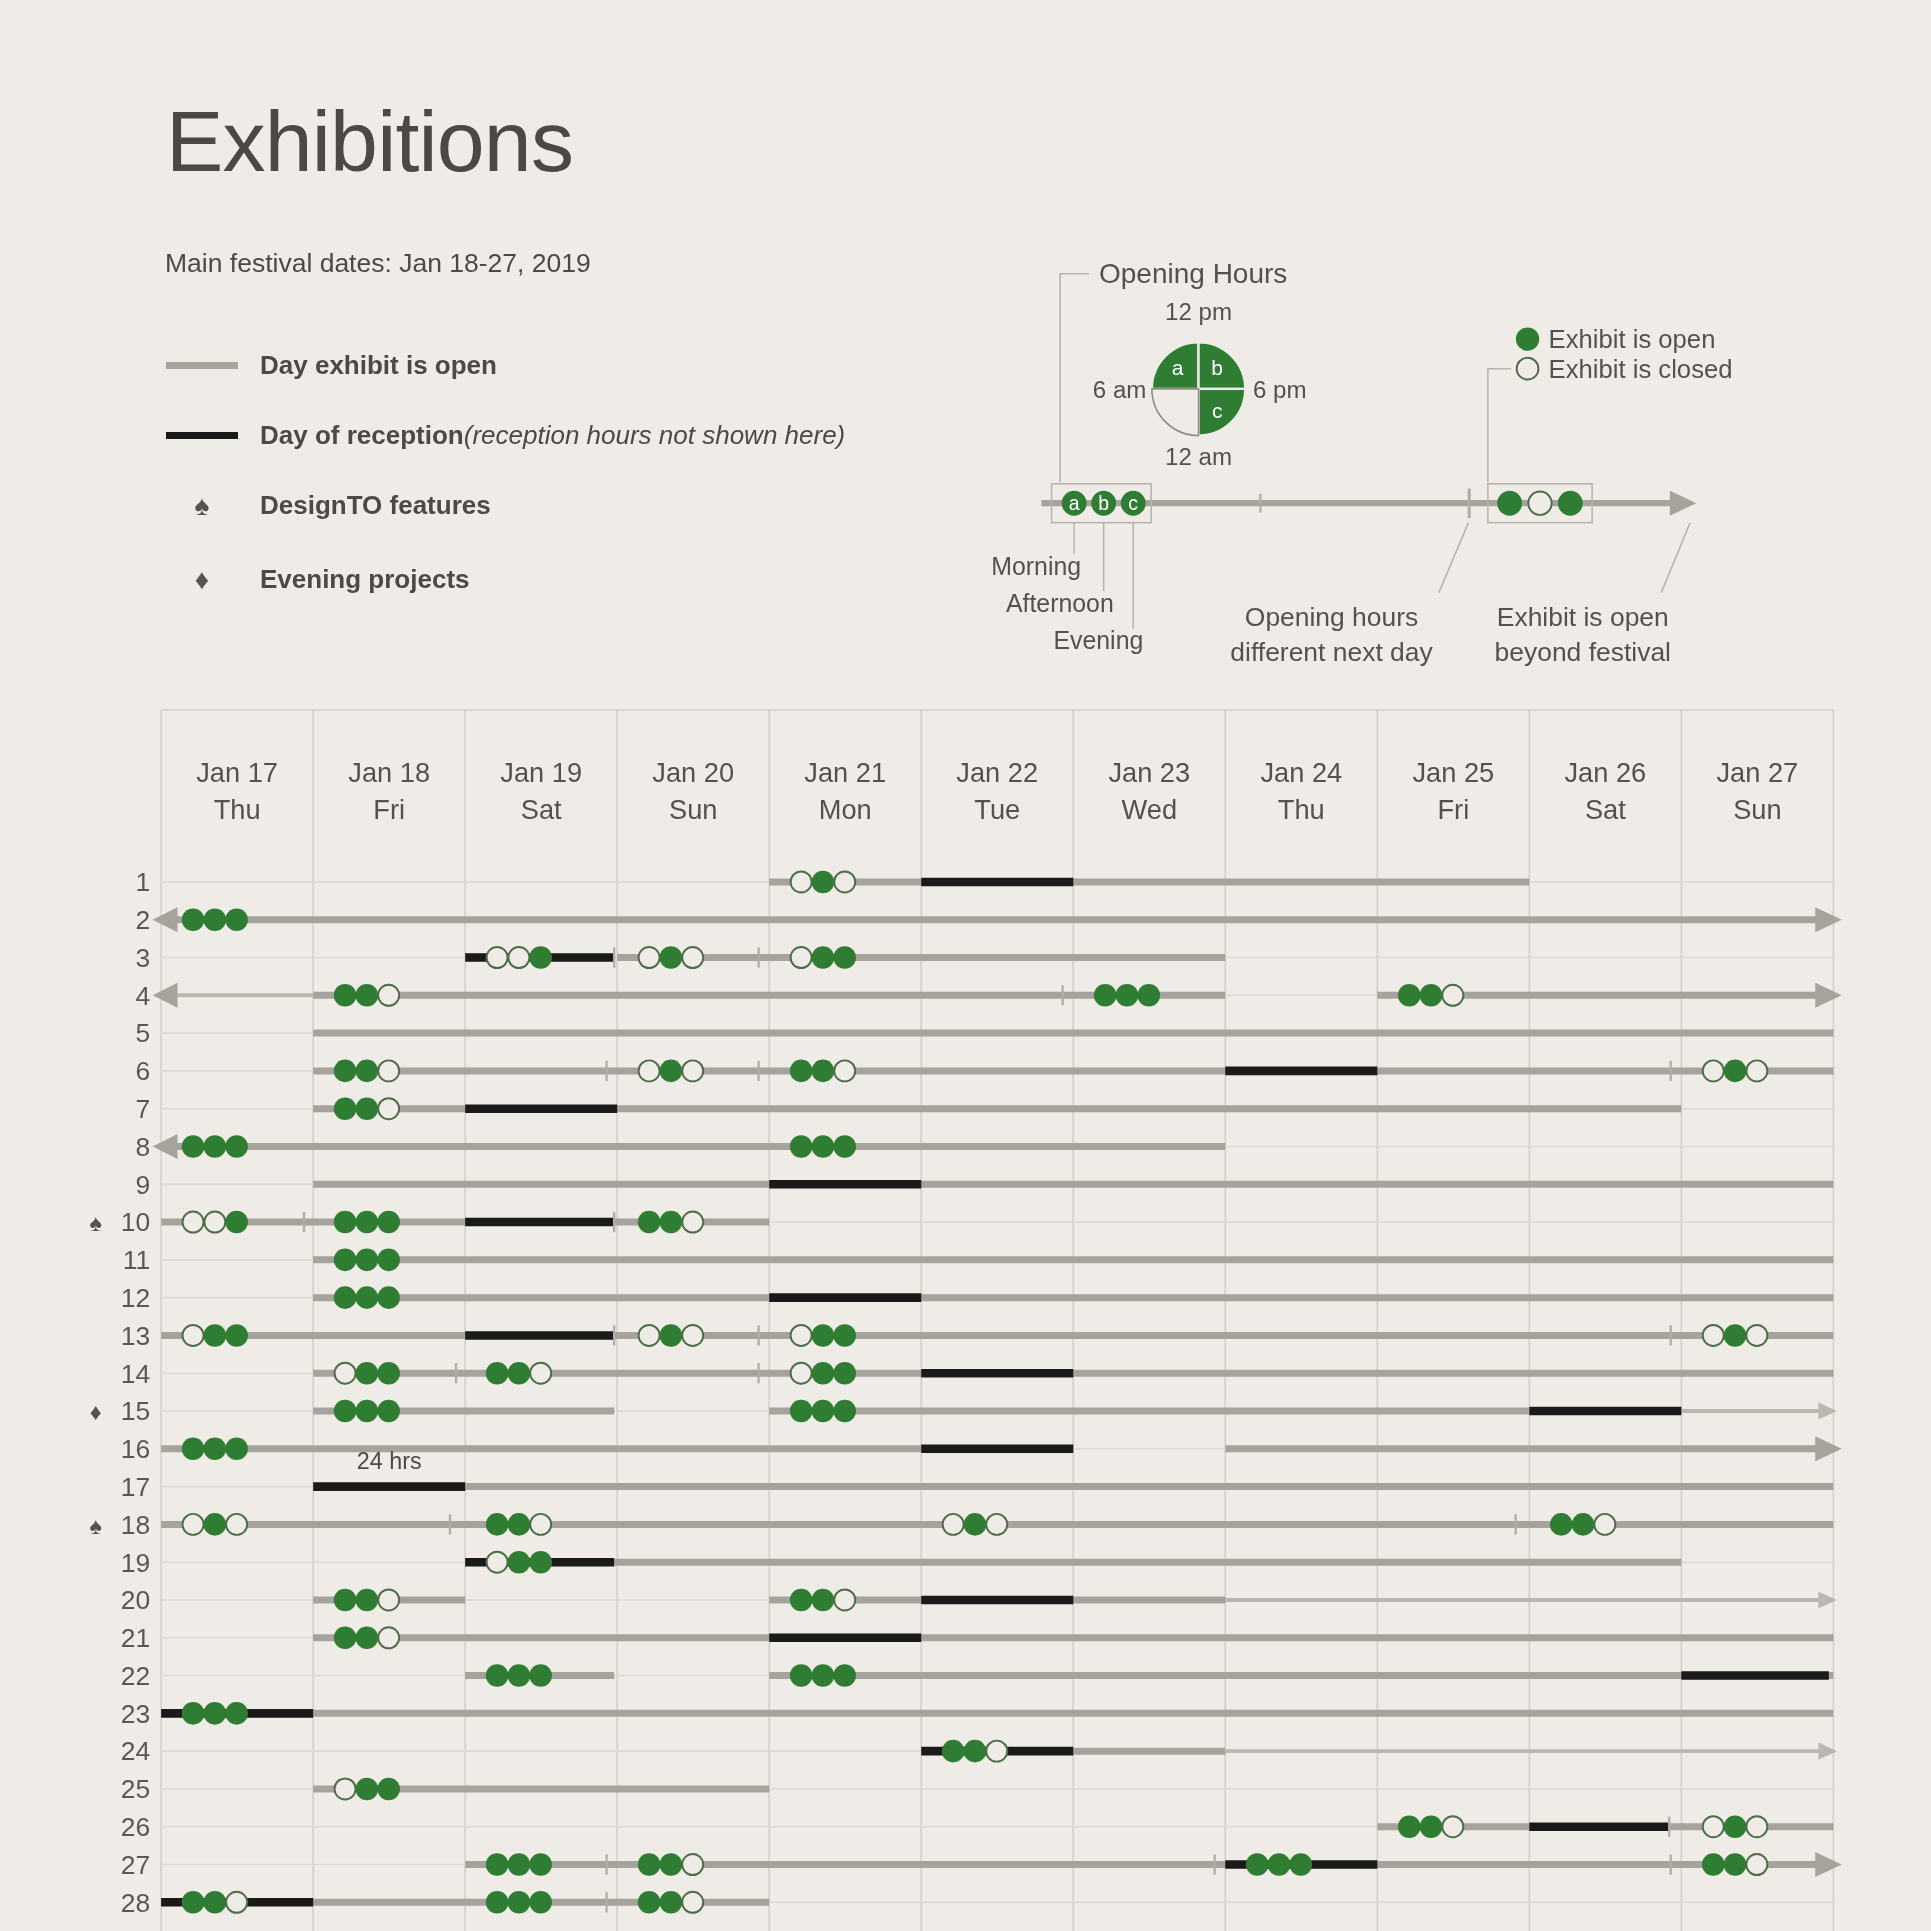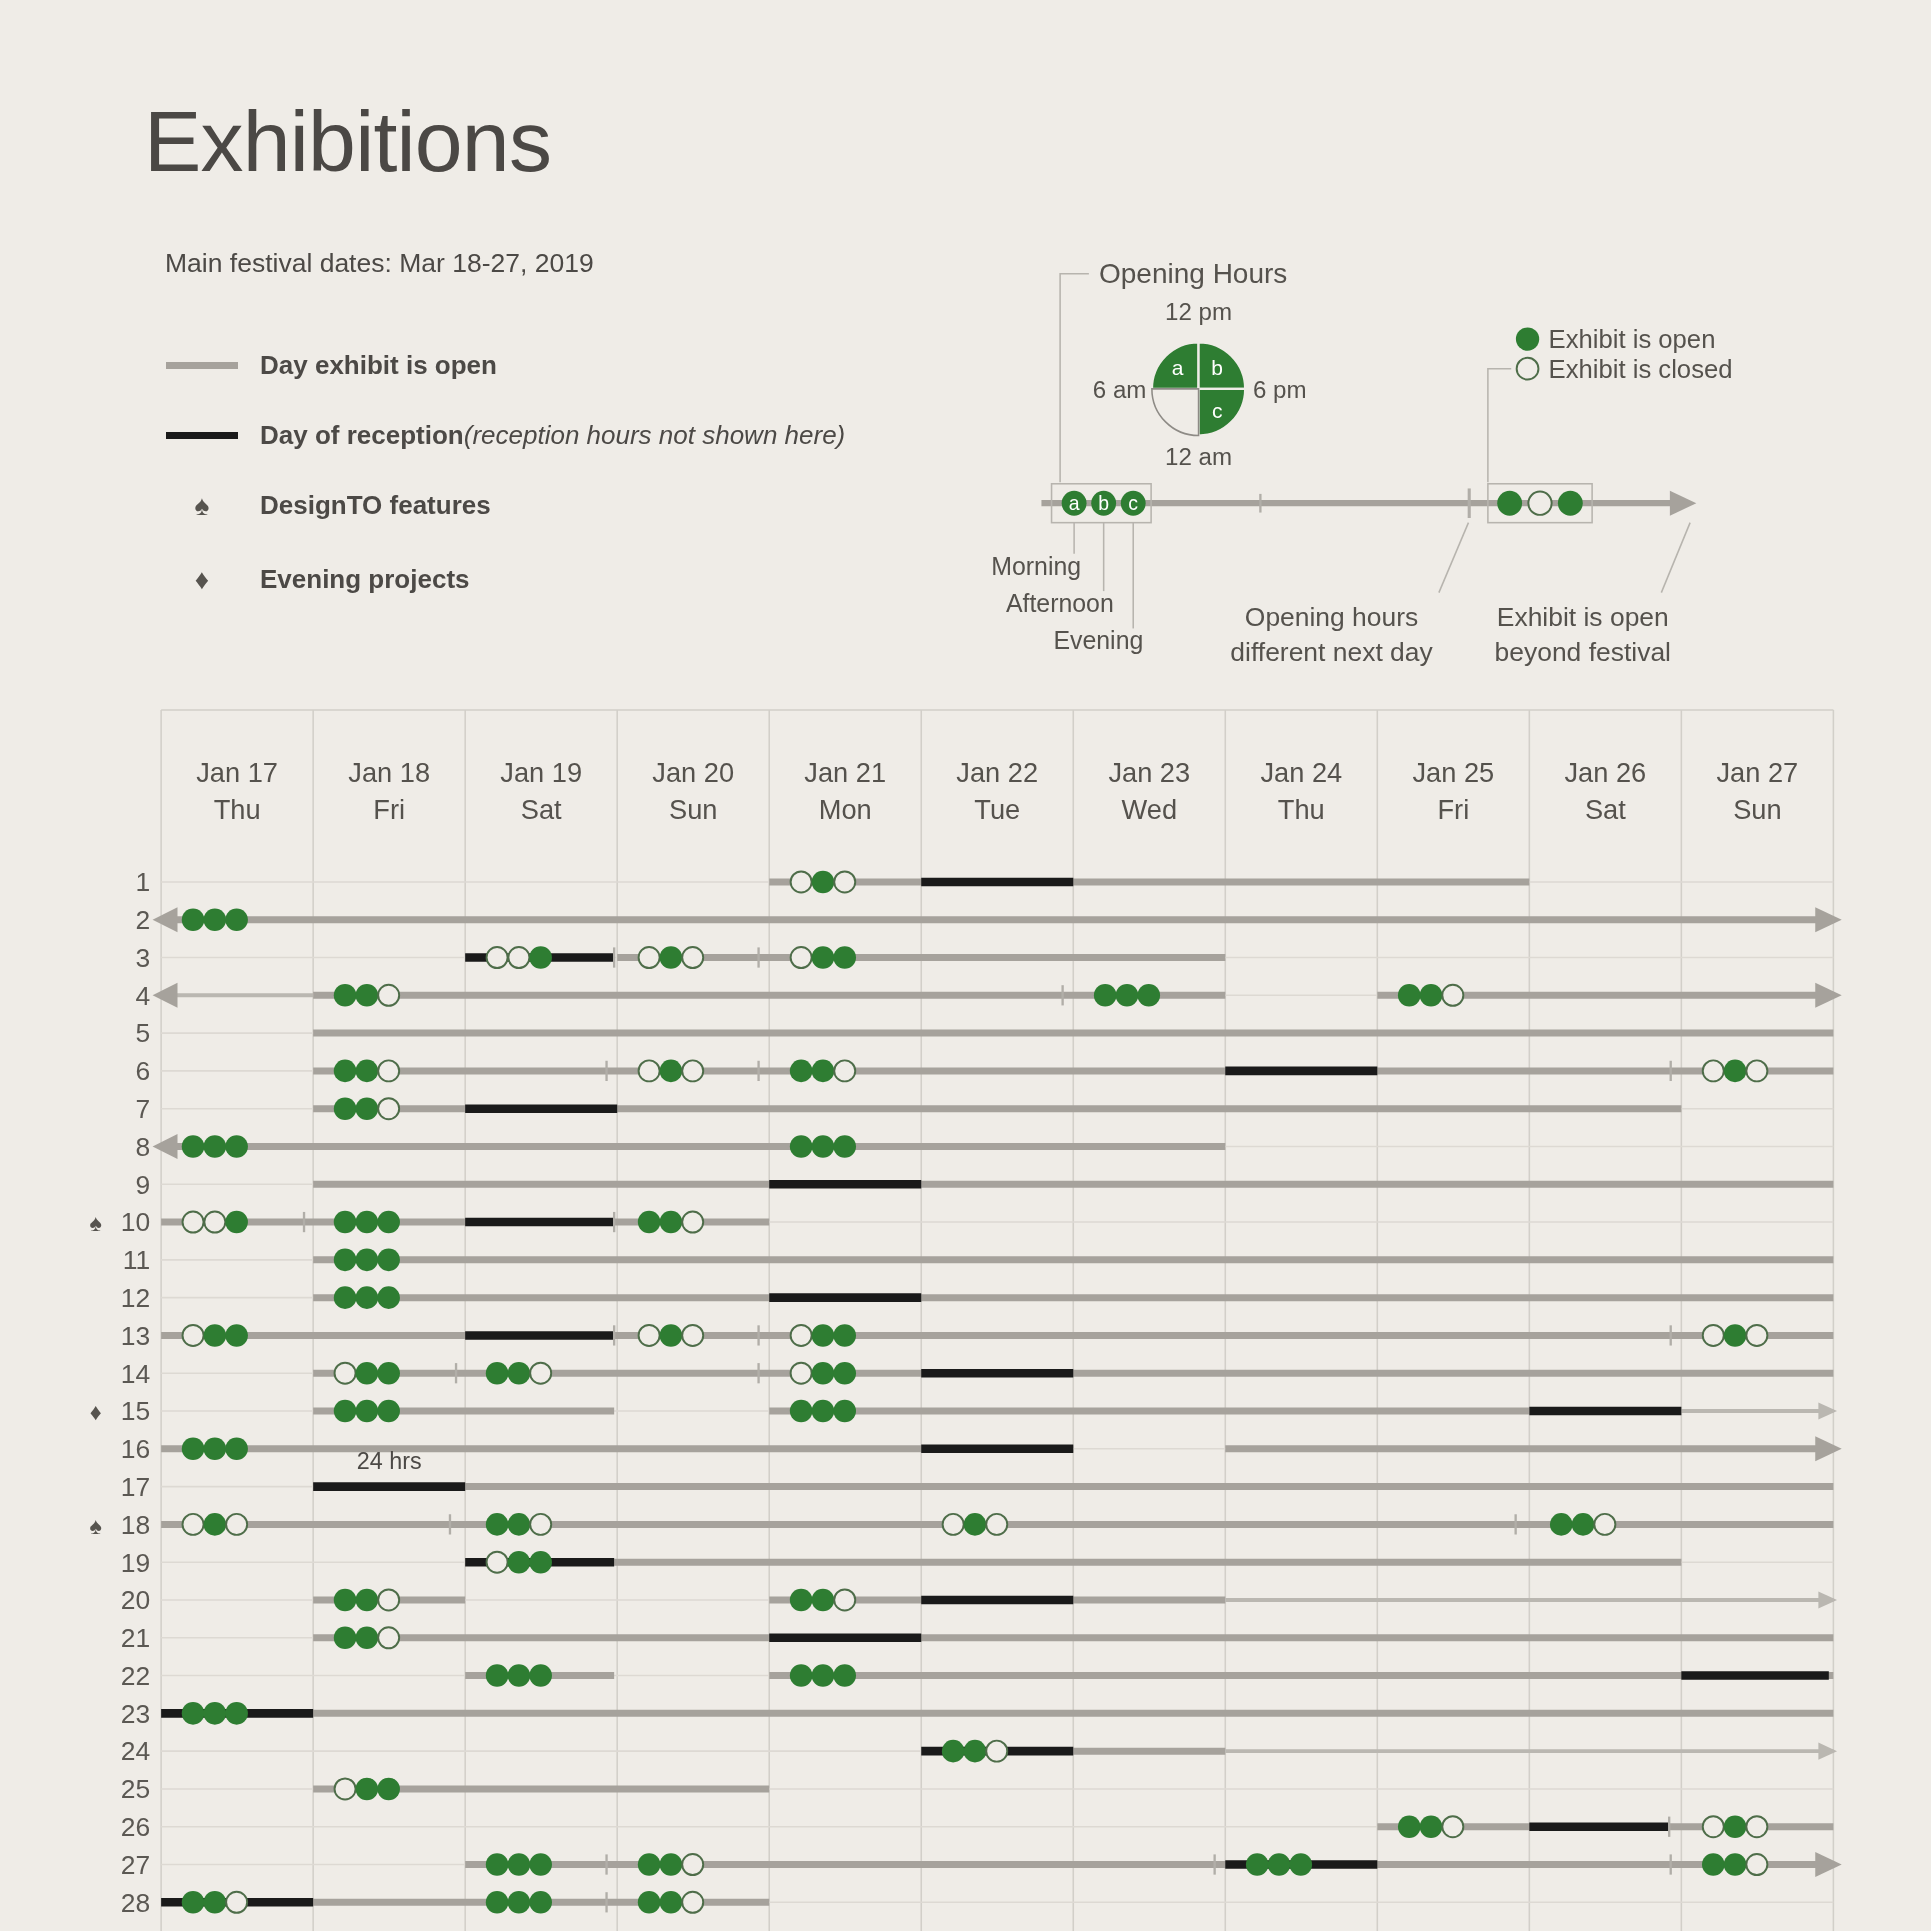--- a/index.html
+++ b/index.html
@@ -3,37 +3,37 @@
 <meta charset="utf-8">
 <style>
   html,body{margin:0;padding:0;}
   body{
     width:1932px;height:1932px;position:relative;overflow:hidden;
     background:#efece7;
     font-family:"Liberation Sans", sans-serif;
     color:#4c4946;
   }
   .abs{position:absolute;}
-  #title{left:144px;top:92px;font-size:86px;font-weight:400;color:#4b4845;letter-spacing:-0.8px;}
+  #title{left:166px;top:92px;font-size:86px;font-weight:400;color:#4b4845;letter-spacing:-0.8px;}
   #subtitle{left:165px;top:248px;font-size:26.5px;color:#4c4946;}
   #legend-left{left:166px;top:341px;width:856px;}
   .lg-item{position:absolute;left:0;height:31px;display:flex;align-items:center;}
   .lg-swatch{display:inline-block;width:72px;height:7px;margin-right:22px;}
   .lg-swatch.gray{background:#a6a29c;}
   .lg-swatch.black{background:#1a1a1a;height:6.2px;}
   .lg-glyph{display:inline-block;width:72px;text-align:center;font-size:28px;color:#57544f;margin-right:22px;}
   .lg-text{font-size:26px;font-weight:700;color:#4c4946;white-space:nowrap;}
   .lg-note{font-weight:400;font-style:italic;}
   svg text{font-family:"Liberation Sans", sans-serif;}
 </style>
 </head>
 <body>
 
 <div id="title" class="abs">Exhibitions</div>
-<div id="subtitle" class="abs">Main festival dates: Mar 18-27, 2019</div>
+<div id="subtitle" class="abs">Main festival dates: Jan 18-27, 2019</div>
 
 <div id="legend-left" class="abs">
   <div class="lg-item" style="top:9.3px;">
     <span class="lg-swatch gray"></span>
     <span class="lg-text">Day exhibit is open</span>
   </div>
   <div class="lg-item" style="top:79px;align-items:center;">
     <span class="lg-swatch black"></span>
     <span class="lg-text">Day of reception</span>
       <span class="lg-text lg-note"> (reception hours not shown here)</span>

